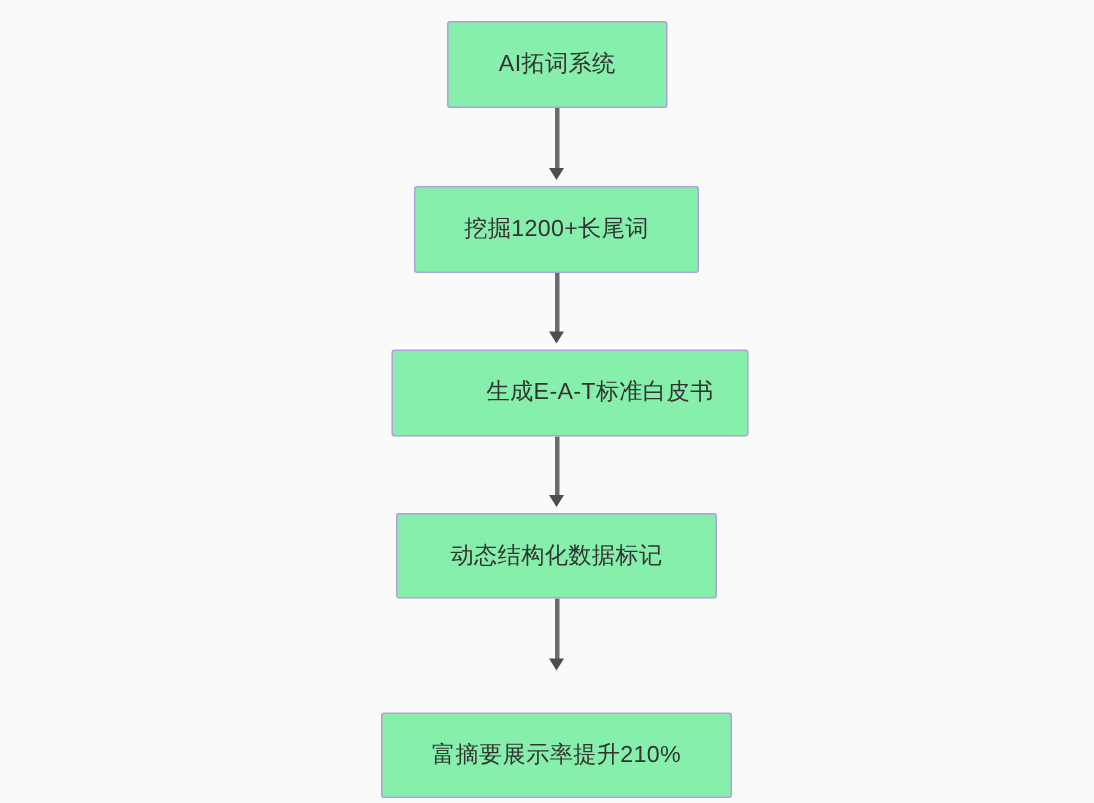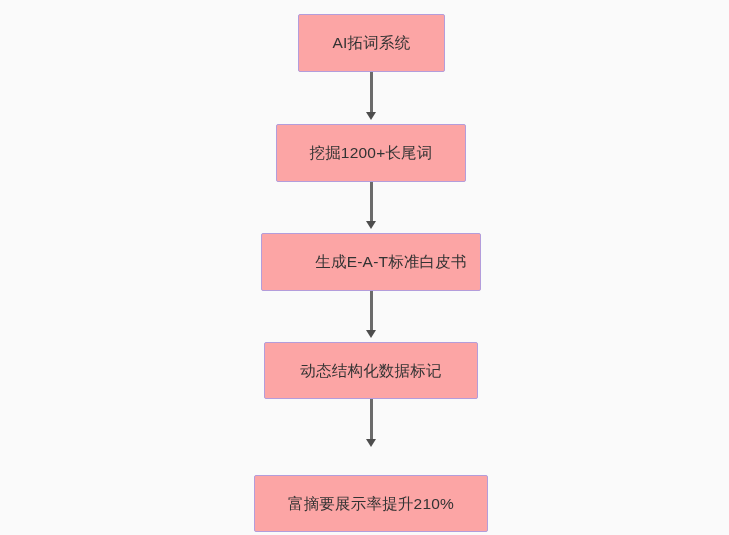--- a/index.html
+++ b/index.html
@@ -16,21 +16,21 @@
 
   #flowchart {
     position: relative;
     width: 729px;
     height: 535px;
   }
 
   .node {
     position: absolute;
     box-sizing: border-box;
-    background: #fca5a5;
+    background: #86efac;
     border: 1.6px solid #b39ddb;
     border-radius: 2px;
     display: flex;
     align-items: center;
     justify-content: center;
     color: #333333;
     font-size: 15.5px;
     letter-spacing: 0.2px;
     line-height: 1;
     white-space: nowrap;
@@ -74,21 +74,21 @@
   <div class="arrowhead" style="left:366px; top:439px;"></div>
 
   <div class="node" style="left:298px; top:14px; width:147px; height:58px;">
     <span class="node-label">AI拓词系统</span>
   </div>
 
   <div class="node" style="left:276px; top:124px; width:190px; height:58px;">
     <span class="node-label">挖掘1200+长尾词</span>
   </div>
 
-  <div class="node" style="left:261px; top:233px; width:220px; height:58px;padding-left:40px;">
+  <div class="node" style="left:261px; top:233px; width:238px; height:58px;padding-left:40px;">
     <span class="node-label">生成E-A-T标准白皮书</span>
   </div>
 
   <div class="node" style="left:264px; top:342px; width:214px; height:57px;justify-content:center;">
     <span class="node-label">动态结构化数据标记</span>
   </div>
 
   <div class="node" style="left:254px; top:475px; width:234px; height:57px;">
     <span class="node-label">富摘要展示率提升210%</span>
   </div>

